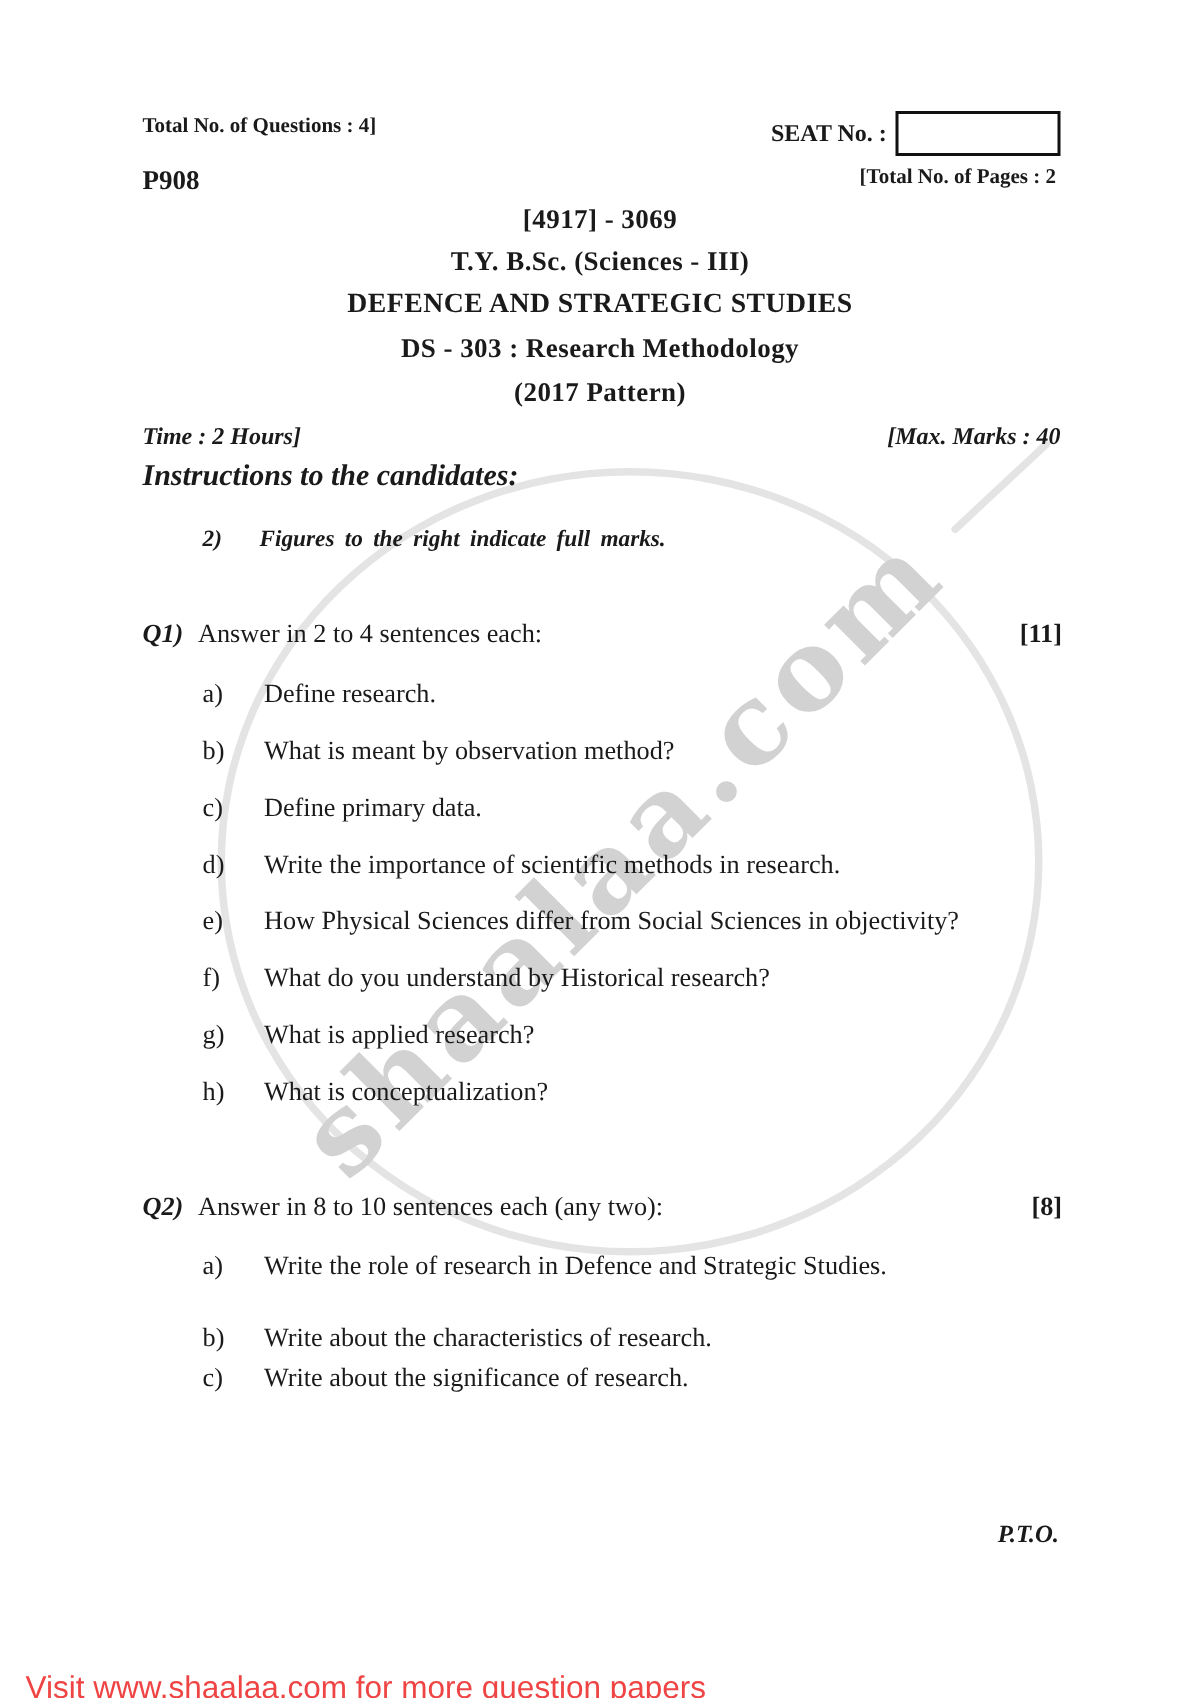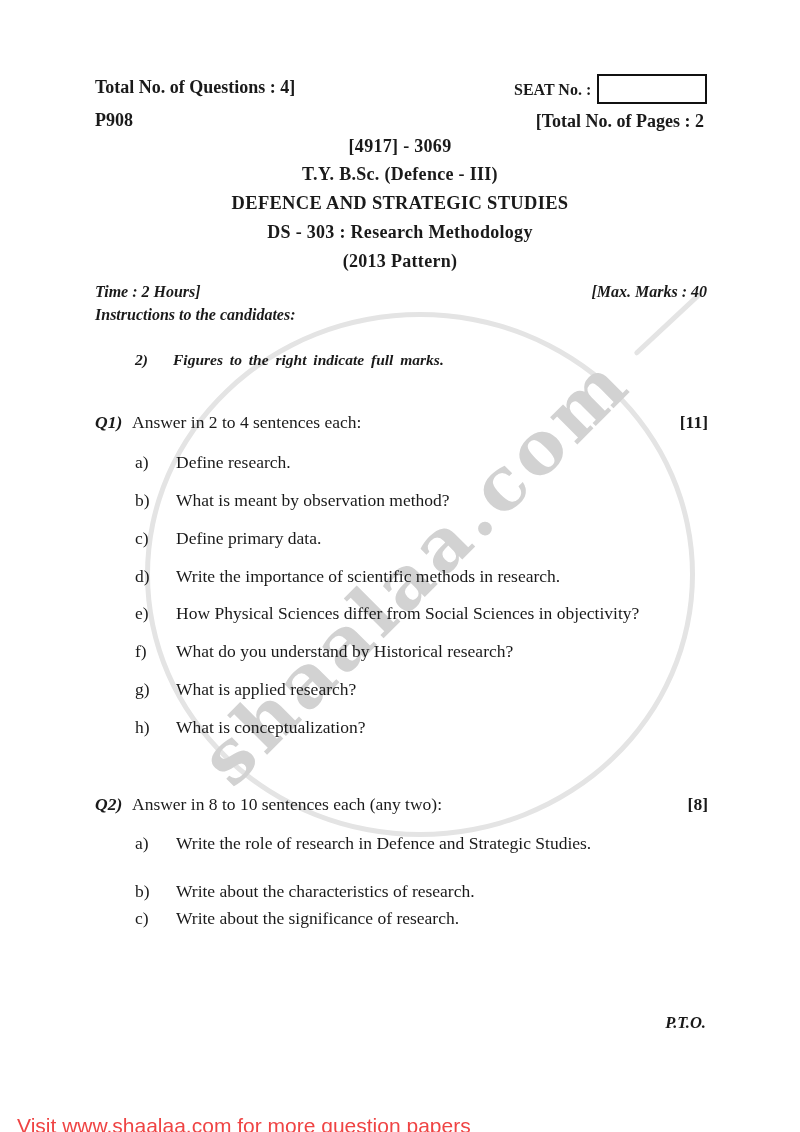--- a/index.html
+++ b/index.html
@@ -3,21 +3,21 @@
 <meta charset="utf-8">
 <style>
   html,body { margin:0; padding:0; background:#ffffff; }
   .page {
     position:relative; width:800px; height:1132px; background:#ffffff;
     font-family:"Liberation Serif", serif; color:#1a1a1a; overflow:hidden;
   }
   .abs { position:absolute; white-space:nowrap; }
   .b  { font-weight:bold; }
   .bi { font-weight:bold; font-style:italic; }
-  .small-hd { font-size:18px; }
+  .small-hd { font-size:14px; }
   .title-line { position:absolute; left:0; width:100%; text-align:center;
                 font-weight:bold; font-size:18px; letter-spacing:0.3px; }
   .meta-line { font-size:16px; }
   .inst-item { position:absolute; left:135px; font-size:15.5px; }
   .inst-item .num { display:inline-block; width:38px; }
   .q-head { position:absolute; left:0; width:100%; font-size:17.5px; }
   .q-head .qnum   { position:absolute; left:95px; }
   .q-head .qtext  { position:absolute; left:132px; }
   .q-head .qmarks { position:absolute; right:92px; font-weight:bold; }
   .q-item { position:absolute; left:135px; font-size:17.5px; }
@@ -47,29 +47,29 @@
   <div class="wm-slash"></div>
   <div class="wm-text">shaalaa.com</div>
 
   <div class="abs b small-hd" style="left:95px; top:77px;">Total No. of Questions : 4]</div>
   <div class="abs b" style="left:514px; top:81px; font-size:16px;">SEAT No. :</div>
   <div class="seat-box"></div>
   <div class="abs b" style="left:95px; top:110px; font-size:18px;">P908</div>
   <div class="abs b small-hd" style="right:96px; top:111px;">[Total No. of Pages : 2</div>
 
   <div class="title-line" style="top:136px;">[4917] - 3069</div>
-  <div class="title-line" style="top:164px;">T.Y. B.Sc. (Defence - III)</div>
+  <div class="title-line" style="top:164px;">T.Y. B.Sc. (Sciences - III)</div>
   <div class="title-line" style="top:193px; font-size:18.5px;">DEFENCE AND STRATEGIC STUDIES</div>
   <div class="title-line" style="top:222px;">DS - 303 : Research Methodology</div>
-  <div class="title-line" style="top:251px;">(2013 Pattern)</div>
+  <div class="title-line" style="top:251px;">(2017 Pattern)</div>
 
   <div class="abs bi meta-line" style="left:95px; top:283px;">Time : 2 Hours]</div>
   <div class="abs bi meta-line" style="right:93px; top:283px;">[Max. Marks : 40</div>
 
-  <div class="abs bi" style="left:95px; top:306px; font-size:16px;">Instructions to the candidates:</div>
+  <div class="abs bi" style="left:95px; top:306px; font-size:20px;">Instructions to the candidates:</div>
   <div class="inst-item bi" style="top:351px; word-spacing:3px;">
     <span class="num">2)</span><span>Figures to the right indicate full marks.</span>
   </div>
 
   <div class="q-head" style="top:412px;">
     <span class="qnum bi">Q1)</span>
     <span class="qtext">Answer in 2 to 4 sentences each:</span>
     <span class="qmarks">[11]</span>
   </div>
   <div class="q-item" style="top:452px;">

